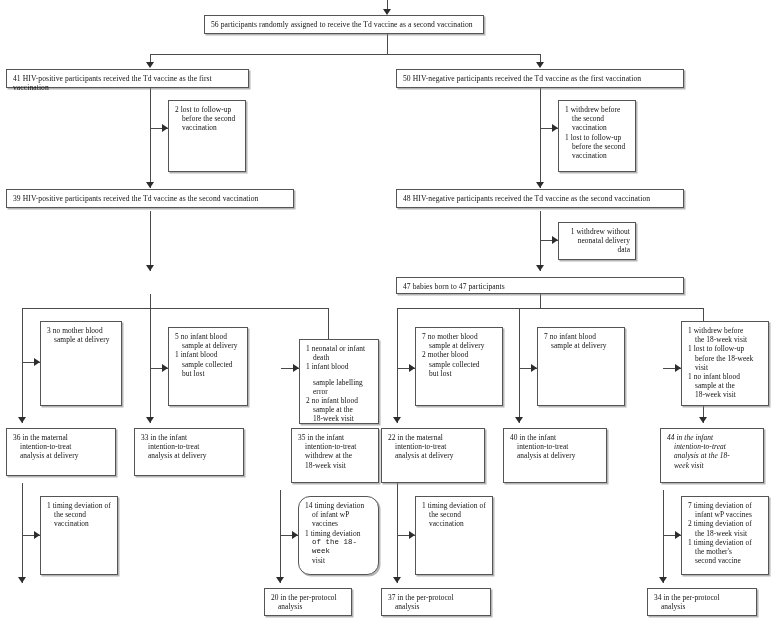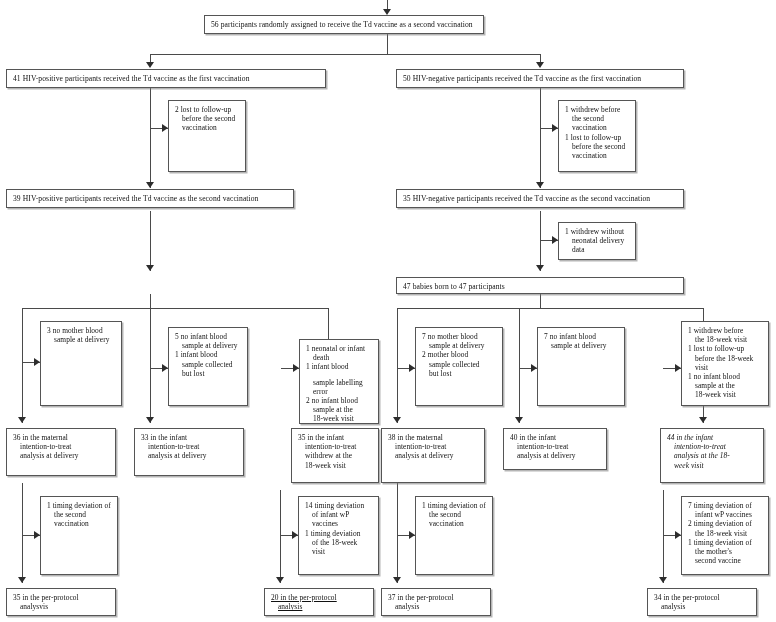--- a/index.html
+++ b/index.html
@@ -122,21 +122,21 @@
 
   <div class="vline" style="left:663px;top:490px;height:93px;"></div>
   <div class="hline" style="left:663px;top:535px;width:18px;"></div>
   <div class="arrow-right" style="left:675px;top:531px;"></div>
   <div class="arrow-down" style="left:659px;top:577px;"></div>
 
   <div class="box wide" style="left:204px;top:15px;width:280px;height:19px;">
     <span class="ln">56 participants randomly assigned to receive the Td vaccine as a second vaccination</span>
   </div>
 
-  <div class="box wide" style="left:6px;top:69px;width:320px;height:19px;">
+  <div class="box wide" style="left:6px;top:69px;width:243px;height:19px;">
     <span class="ln">41 HIV-positive participants received the Td vaccine as the first vaccination</span>
   </div>
 
   <div class="box wide" style="left:396px;top:69px;width:288px;height:19px;">
     <span class="ln">50 HIV-negative participants received the Td vaccine as the first vaccination</span>
   </div>
 
   <div class="box" style="left:168px;top:100px;width:78px;height:72px;">
     <span class="ln">2 lost to follow-up</span>
     <span class="ln" style="padding-left:7px;">before the second</span>
@@ -150,24 +150,24 @@
     <span class="ln">1 lost to follow-up</span>
     <span class="ln" style="padding-left:7px;">before the second</span>
     <span class="ln" style="padding-left:7px;">vaccination</span>
   </div>
 
   <div class="box wide" style="left:6px;top:189px;width:288px;height:19px;">
     <span class="ln">39 HIV-positive participants received the Td vaccine as the second vaccination</span>
   </div>
 
   <div class="box wide" style="left:396px;top:189px;width:288px;height:19px;">
-    <span class="ln">35 HIV-negative participants received the Td vaccine as the second vaccination</span>
-  </div>
-
-  <div class="box" style="left:558px;top:222px;width:78px;height:38px;">
+    <span class="ln">48 HIV-negative participants received the Td vaccine as the second vaccination</span>
+  </div>
+
+  <div class="box" style="left:558px;top:222px;width:78px;height:38px;text-align:right;">
     <span class="ln">1 withdrew without</span>
     <span class="ln" style="padding-left:7px;">neonatal delivery</span>
     <span class="ln" style="padding-left:7px;">data</span>
   </div>
 
 
   <div class="box wide" style="left:396px;top:277px;width:288px;height:17px;">
     <span class="ln">47 babies born to 47 participants</span>
   </div>
 
@@ -232,75 +232,71 @@
   </div>
 
   <div class="box" style="left:291px;top:428px;width:88px;height:55px;">
     <span class="ln">35 in the infant</span>
     <span class="ln" style="padding-left:7px;">intention-to-treat</span>
     <span class="ln" style="padding-left:7px;">withdrew at the</span>
     <span class="ln" style="padding-left:7px;">18-week visit</span>
   </div>
 
   <div class="box" style="left:381px;top:428px;width:104px;height:55px;">
-    <span class="ln">38 in the maternal</span>
+    <span class="ln">22 in the maternal</span>
     <span class="ln" style="padding-left:7px;">intention-to-treat</span>
     <span class="ln" style="padding-left:7px;">analysis at delivery</span>
   </div>
 
-  <div class="box" style="left:503px;top:428px;width:104px;height:42px;">
+  <div class="box" style="left:503px;top:428px;width:104px;height:55px;">
     <span class="ln">40 in the infant</span>
     <span class="ln" style="padding-left:7px;">intention-to-treat</span>
     <span class="ln" style="padding-left:7px;">analysis at delivery</span>
   </div>
 
   <div class="box" style="left:660px;top:428px;width:104px;height:55px;font-style:italic;">
     <span class="ln">44 in the infant</span>
     <span class="ln" style="padding-left:7px;">intention-to-treat</span>
     <span class="ln" style="padding-left:7px;">analysis at the 18-</span>
     <span class="ln" style="padding-left:7px;">week visit</span>
   </div>
 
   <div class="box" style="left:40px;top:496px;width:78px;height:79px;">
     <span class="ln">1 timing deviation of</span>
     <span class="ln" style="padding-left:7px;">the second</span>
     <span class="ln" style="padding-left:7px;">vaccination</span>
   </div>
 
-  <div class="box" style="left:298px;top:496px;width:81px;height:79px;">
+  <div class="box" style="left:298px;top:496px;width:81px;height:79px;border-radius:12px;">
     <span class="ln">14 timing deviation</span>
     <span class="ln" style="padding-left:7px;">of infant wP</span>
     <span class="ln" style="padding-left:7px;">vaccines</span>
     <span class="ln">1 timing deviation</span>
-    <span class="ln" style="padding-left:7px;">of the 18-week</span>
+    <span class="ln" style="padding-left:7px;font-family:Liberation Mono, monospace;">of the 18-week</span>
     <span class="ln" style="padding-left:7px;">visit</span>
   </div>
 
   <div class="box" style="left:415px;top:496px;width:78px;height:79px;">
     <span class="ln">1 timing deviation of</span>
     <span class="ln" style="padding-left:7px;">the second</span>
     <span class="ln" style="padding-left:7px;">vaccination</span>
   </div>
 
   <div class="box" style="left:681px;top:496px;width:88px;height:79px;">
     <span class="ln">7 timing deviation of</span>
     <span class="ln" style="padding-left:7px;">infant wP vaccines</span>
     <span class="ln">2 timing deviation of</span>
     <span class="ln" style="padding-left:7px;">the 18-week visit</span>
     <span class="ln">1 timing deviation of</span>
     <span class="ln" style="padding-left:7px;">the mother's</span>
     <span class="ln" style="padding-left:7px;">second vaccine</span>
   </div>
 
-  <div class="box" style="left:6px;top:588px;width:110px;height:28px;">
-    <span class="ln">35 in the per-protocol</span>
-    <span class="ln" style="padding-left:7px;">analysvis</span>
-  </div>
-
-  <div class="box" style="left:264px;top:588px;width:110px;height:28px;text-decoration:underline;">
+
+  <div class="box" style="left:264px;top:588px;width:88px;height:28px;">
     <span class="ln">20 in the per-protocol</span>
     <span class="ln" style="padding-left:7px;">analysis</span>
   </div>
 
   <div class="box" style="left:381px;top:588px;width:110px;height:28px;">
     <span class="ln">37 in the per-protocol</span>
     <span class="ln" style="padding-left:7px;">analysis</span>
   </div>
 
   <div class="box" style="left:647px;top:588px;width:110px;height:28px;">

